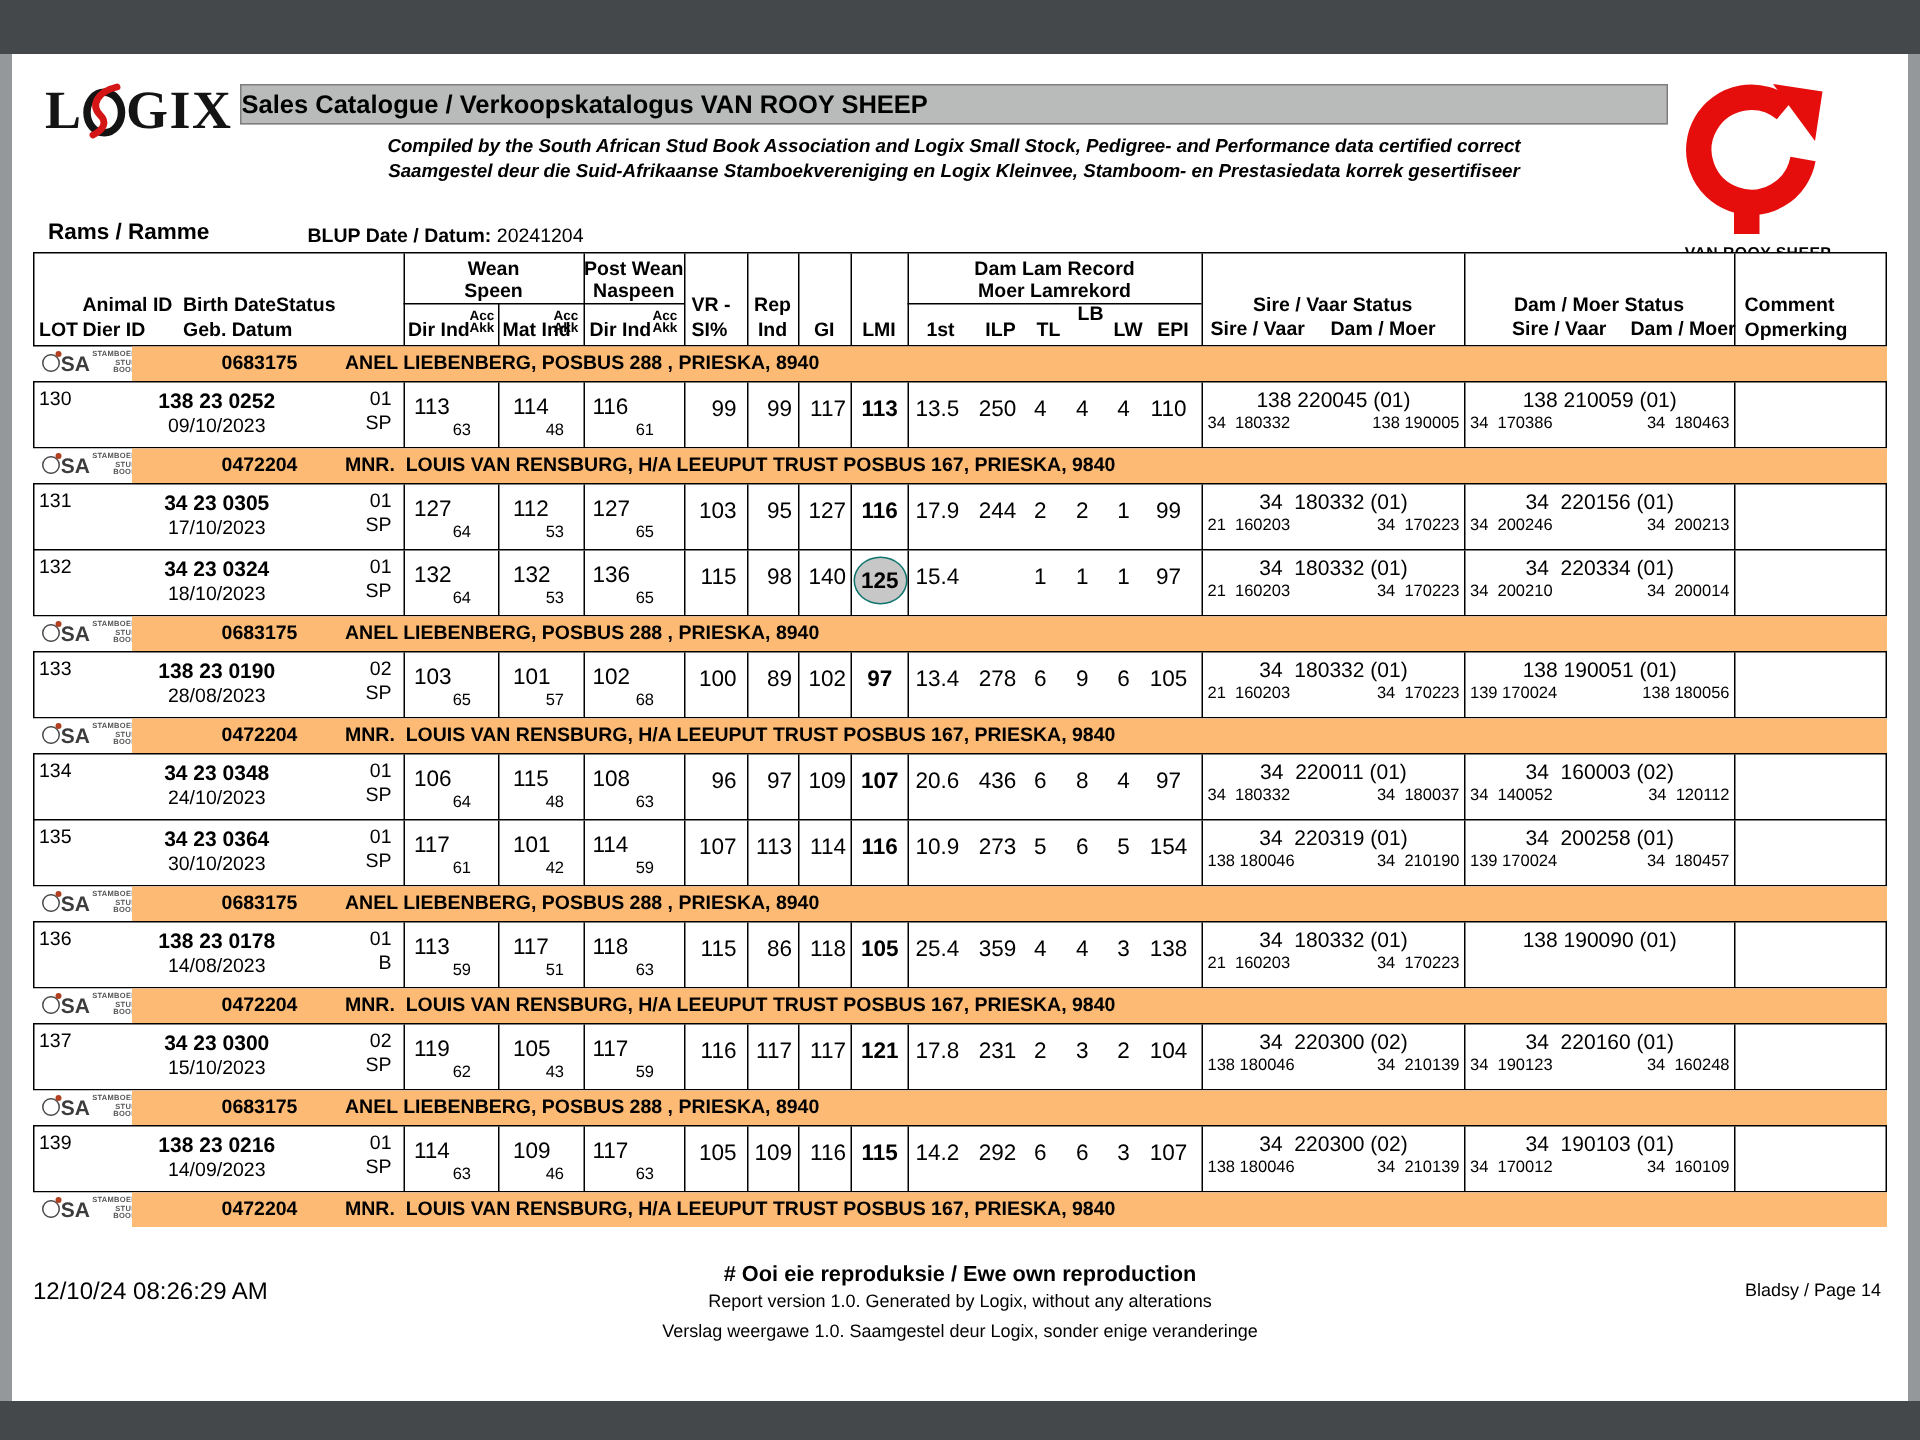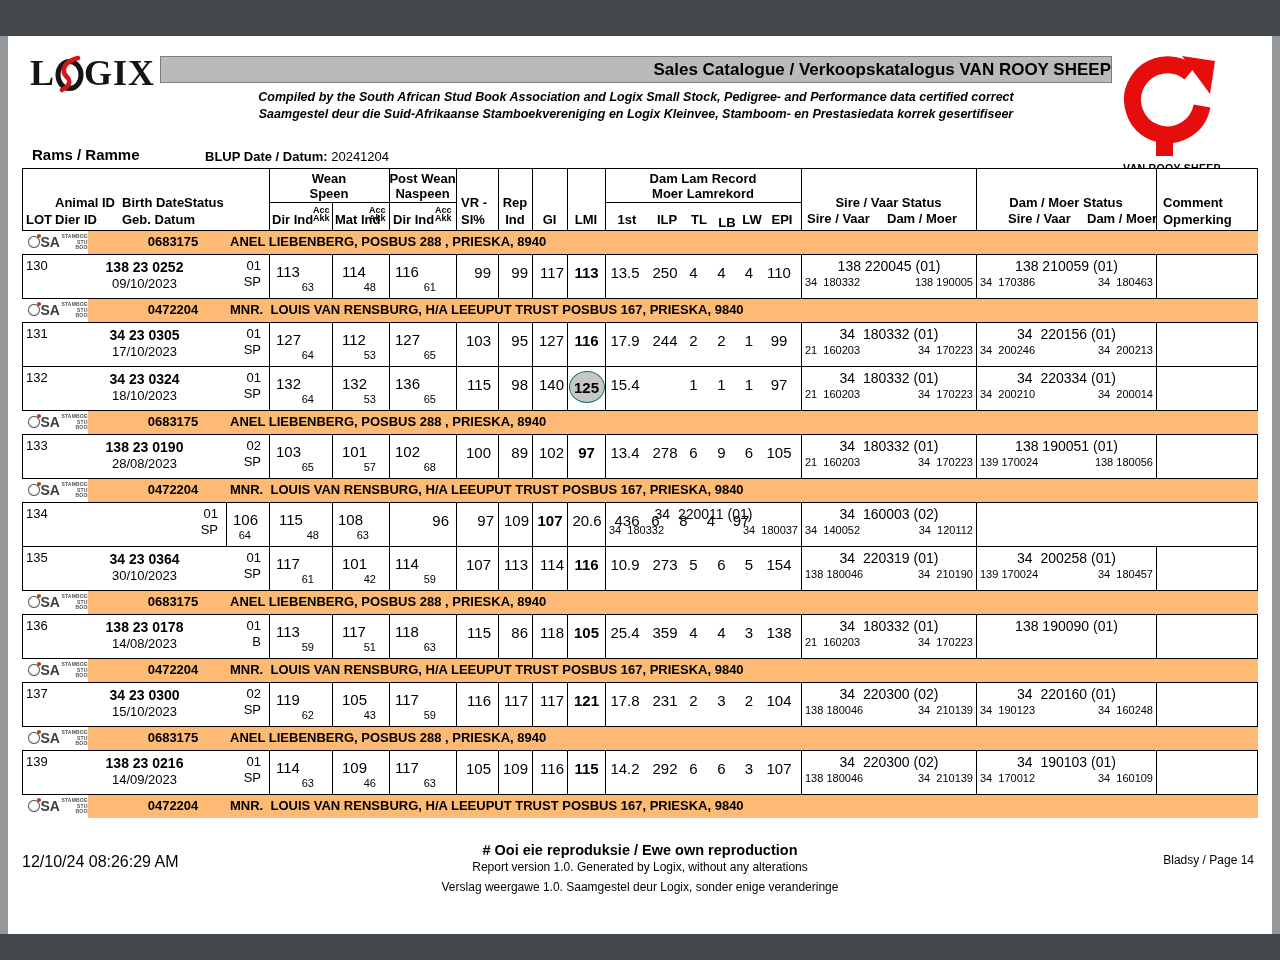--- a/index.html
+++ b/index.html
@@ -7,21 +7,21 @@
   body { background:#94989a; font-family:"Liberation Sans","DejaVu Sans",sans-serif; color:#000; }
   .topbar { position:absolute; left:0; top:0; width:1280px; height:36px; background:#45484b; }
   .bottombar { position:absolute; left:0; top:934px; width:1280px; height:26px; background:#45484b; }
   .page { position:absolute; left:8px; top:36px; width:1264px; height:898px; background:#ffffff; }
 
   
   .logix { position:absolute; left:22px; top:16px; display:flex; align-items:center;
            font-family:"Liberation Serif","DejaVu Serif",serif; font-weight:bold; font-size:36px; letter-spacing:1px; color:#141414; }
   .logix svg { margin:2px -1px 0 -1px; }
   .titlebar { position:absolute; left:152px; top:20px; width:952px; height:27px; background:#b9bbbb;
-              border:1px solid #7e7e7e; text-align:right; font-size:17px; font-weight:bold; line-height:25px; }
+              border:1px solid #7e7e7e; text-align:left; font-size:17px; font-weight:bold; line-height:25px; }
   .sub { position:absolute; left:152px; width:952px; text-align:center; font-style:italic; font-weight:bold; font-size:12.5px; }
   .sub.en { top:54px; } .sub.af { top:71px; }
   .vanrooy { position:absolute; left:1112px; top:20px; width:104px; height:134px; text-align:center; }
   .vanrooy .cap { font-size:10.5px; font-weight:bold; letter-spacing:0.3px; margin-top:0px; }
   .sectitle { position:absolute; left:24px; top:110px; font-size:15px; font-weight:bold; }
   .blup { position:absolute; left:182px; top:113px; font-size:13px; }
   .blup b { font-weight:bold;padding-left:15px; }
 
   
   .tbl { position:absolute; left:14px; top:132px; width:1236px; font-size:13px; }
@@ -145,21 +145,21 @@
       <span class="ctr" style="left:475px;width:34px;bottom:20px">Rep</span>
       <span class="ctr" style="left:475px;width:34px;bottom:3px">Ind</span>
       <span class="ctr" style="left:509px;width:35px;bottom:3px">GI</span>
       <span class="ctr" style="left:544px;width:38px;bottom:3px">LMI</span>
 
       <span class="ctr" style="left:582px;width:196px;top:2px">Dam Lam Record</span>
       <span class="ctr" style="left:582px;width:196px;top:17px">Moer Lamrekord</span>
       <span class="ctr" style="left:582px;width:44px;bottom:3px">1st</span>
       <span class="ctr" style="left:626px;width:36px;bottom:3px">ILP</span>
       <span class="ctr" style="left:662px;width:28px;bottom:3px">TL</span>
-      <span class="ctr" style="left:690px;width:28px;bottom:0">LB</span>
+      <span class="ctr" style="left:690px;width:28px;bottom:14px">LB</span>
       <span class="ctr" style="left:718px;width:22px;bottom:3px">LW</span>
       <span class="ctr" style="left:740px;width:38px;bottom:3px">EPI</span>
 
       <span class="ctr" style="left:778px;width:175px;top:26px">Sire / Vaar Status</span>
       <span style="left:784px;bottom:4px">Sire / Vaar</span>
       <span style="left:864px;bottom:4px">Dam / Moer</span>
       <span class="ctr" style="left:953px;width:180px;top:26px">Dam / Moer Status</span>
       <span style="left:985px;bottom:4px">Sire / Vaar</span>
       <span style="left:1064px;bottom:4px">Dam / Moer</span>
 
@@ -423,20 +423,24 @@
               </span>
             </span>
           </div>
           <div class="band-bar">
             <span class="band-num">0472204</span>
             <span class="band-name">MNR.  LOUIS VAN RENSBURG, H/A LEEUPUT TRUST POSBUS 167, PRIESKA, 9840</span>
           </div>
         </div>
         <div class="a-row">
           <div class="cell c-lot">134</div>
+          <div class="cell c-animal">
+            <div class="id">34 23 0348</div>
+            <div class="date">24/10/2023</div>
+          </div>
           <div class="cell c-status">
             <div>01</div>
             <div>SP</div>
           </div>
           <div class="cell bl c-ix c-wdir">
             <span class="val">106</span>
             <span class="acc">64</span>
           </div>
           <div class="cell bl c-ix c-wmat">
             <span class="val">115</span>

